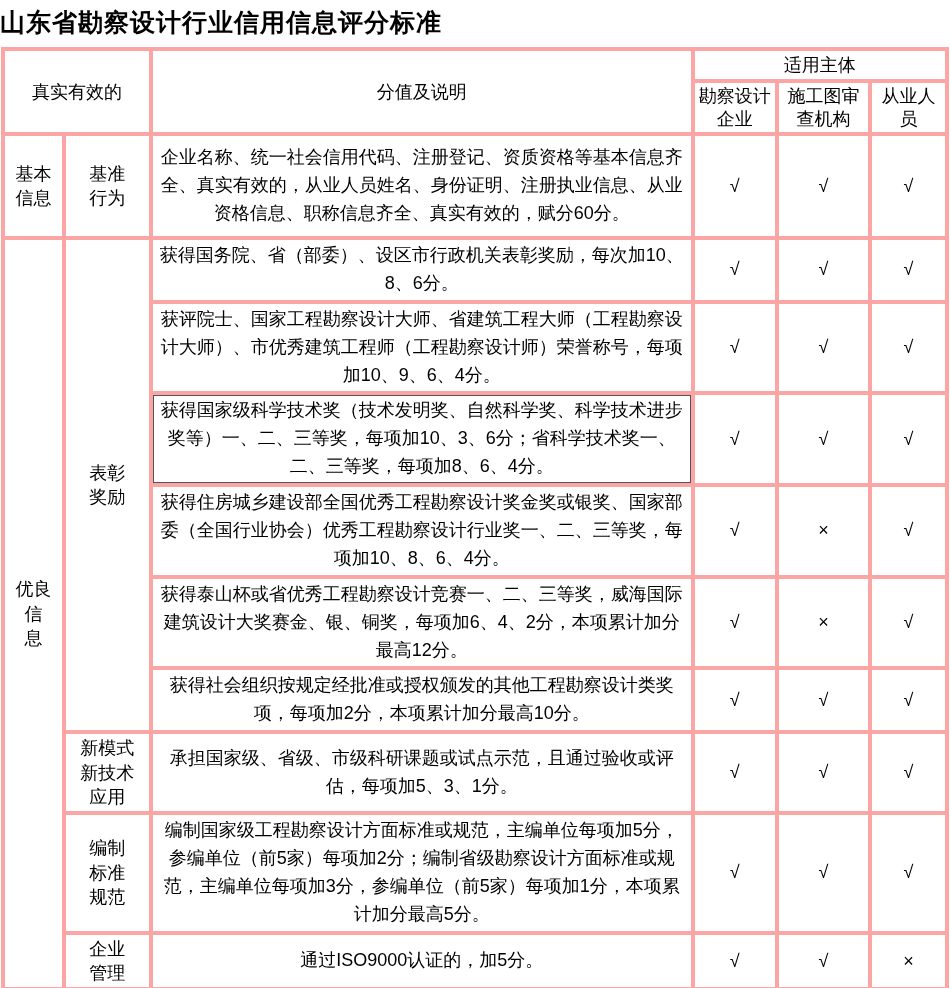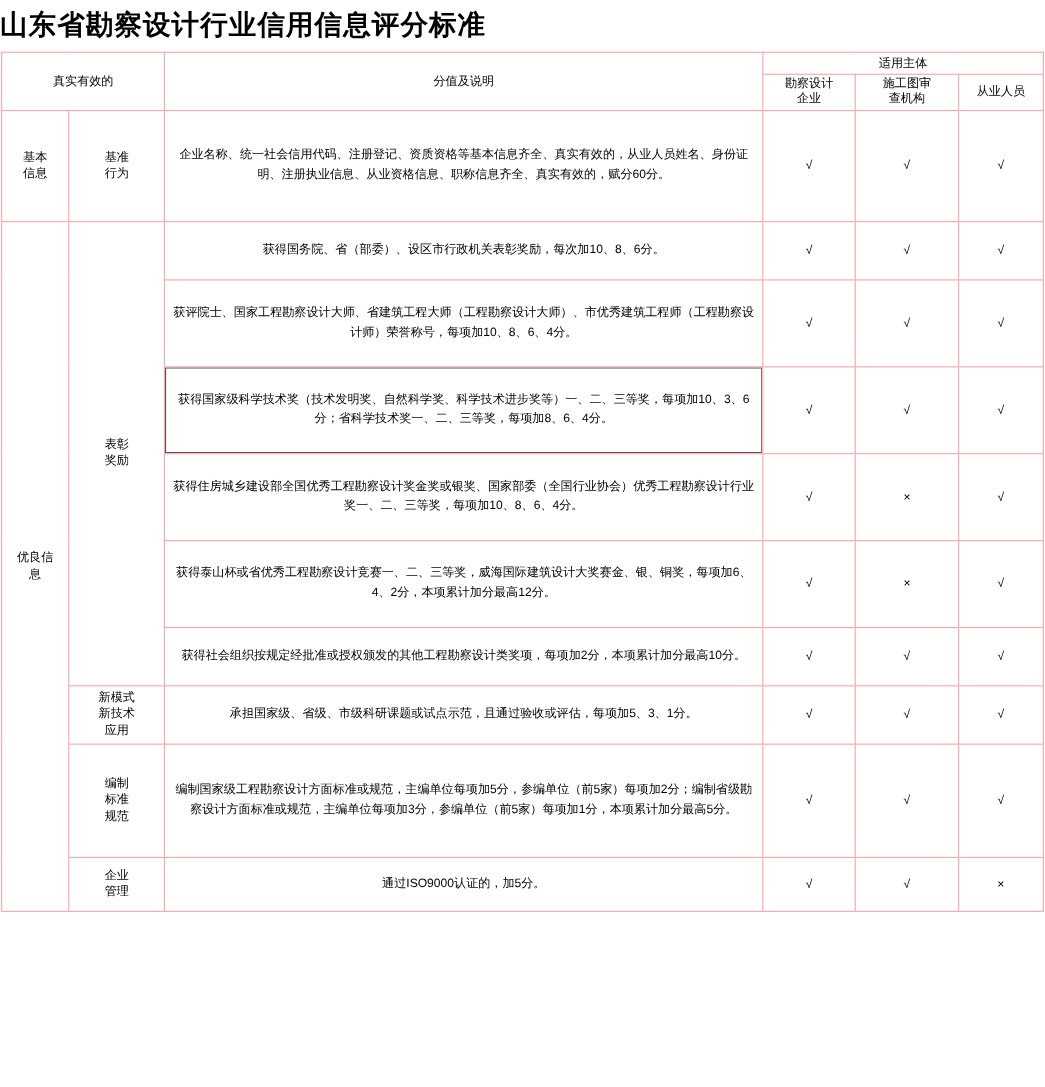--- a/index.html
+++ b/index.html
@@ -27,22 +27,22 @@
     padding: 6px 0 8px 0;
     font-family: "Liberation Sans", "DejaVu Sans", sans-serif;
   }
   table.score-table {
     border-collapse: collapse;
     width: 948px;
     margin: 0 1px;
     table-layout: fixed;
   }
   table.score-table td, table.score-table th {
-    border: 1px solid #fca5a5;
-    font-size: 11px;
+    border: 4px solid #fca5a5;
+    font-size: 18px;
     font-weight: normal;
     font-family: "Liberation Sans", "DejaVu Sans", sans-serif;
     vertical-align: middle;
     padding: 2px 4px;
   }
   .hdr {
     text-align: center;
     font-weight: bold;
     font-size: 16px;
   }
@@ -148,21 +148,21 @@
         <span>表彰</span><br>
         <span>奖励</span>
       </td>
       <td class="desc-cell" style="height:48px">获得国务院、省（部委）、设区市行政机关表彰奖励，每次加10、8、6分。</td>
       <td class="mark-cell">√</td>
       <td class="mark-cell wide">√</td>
       <td class="mark-cell narrow">√</td>
     </tr>
 
     <tr>
-      <td class="desc-cell" style="height:74px">获评院士、国家工程勘察设计大师、省建筑工程大师（工程勘察设计大师）、市优秀建筑工程师（工程勘察设计师）荣誉称号，每项加10、8、6、4分。</td>
+      <td class="desc-cell" style="height:74px">获评院士、国家工程勘察设计大师、省建筑工程大师（工程勘察设计大师）、市优秀建筑工程师（工程勘察设计师）荣誉称号，每项加10、9、6、4分。</td>
       <td class="mark-cell">√</td>
       <td class="mark-cell wide">√</td>
       <td class="mark-cell narrow">√</td>
     </tr>
 
     <tr class="boxed">
       <td class="desc-cell" style="height:74px">获得国家级科学技术奖（技术发明奖、自然科学奖、科学技术进步奖等）一、二、三等奖，每项加10、3、6分；省科学技术奖一、二、三等奖，每项加8、6、4分。</td>
       <td class="mark-cell">√</td>
       <td class="mark-cell wide">√</td>
       <td class="mark-cell narrow">√</td>

